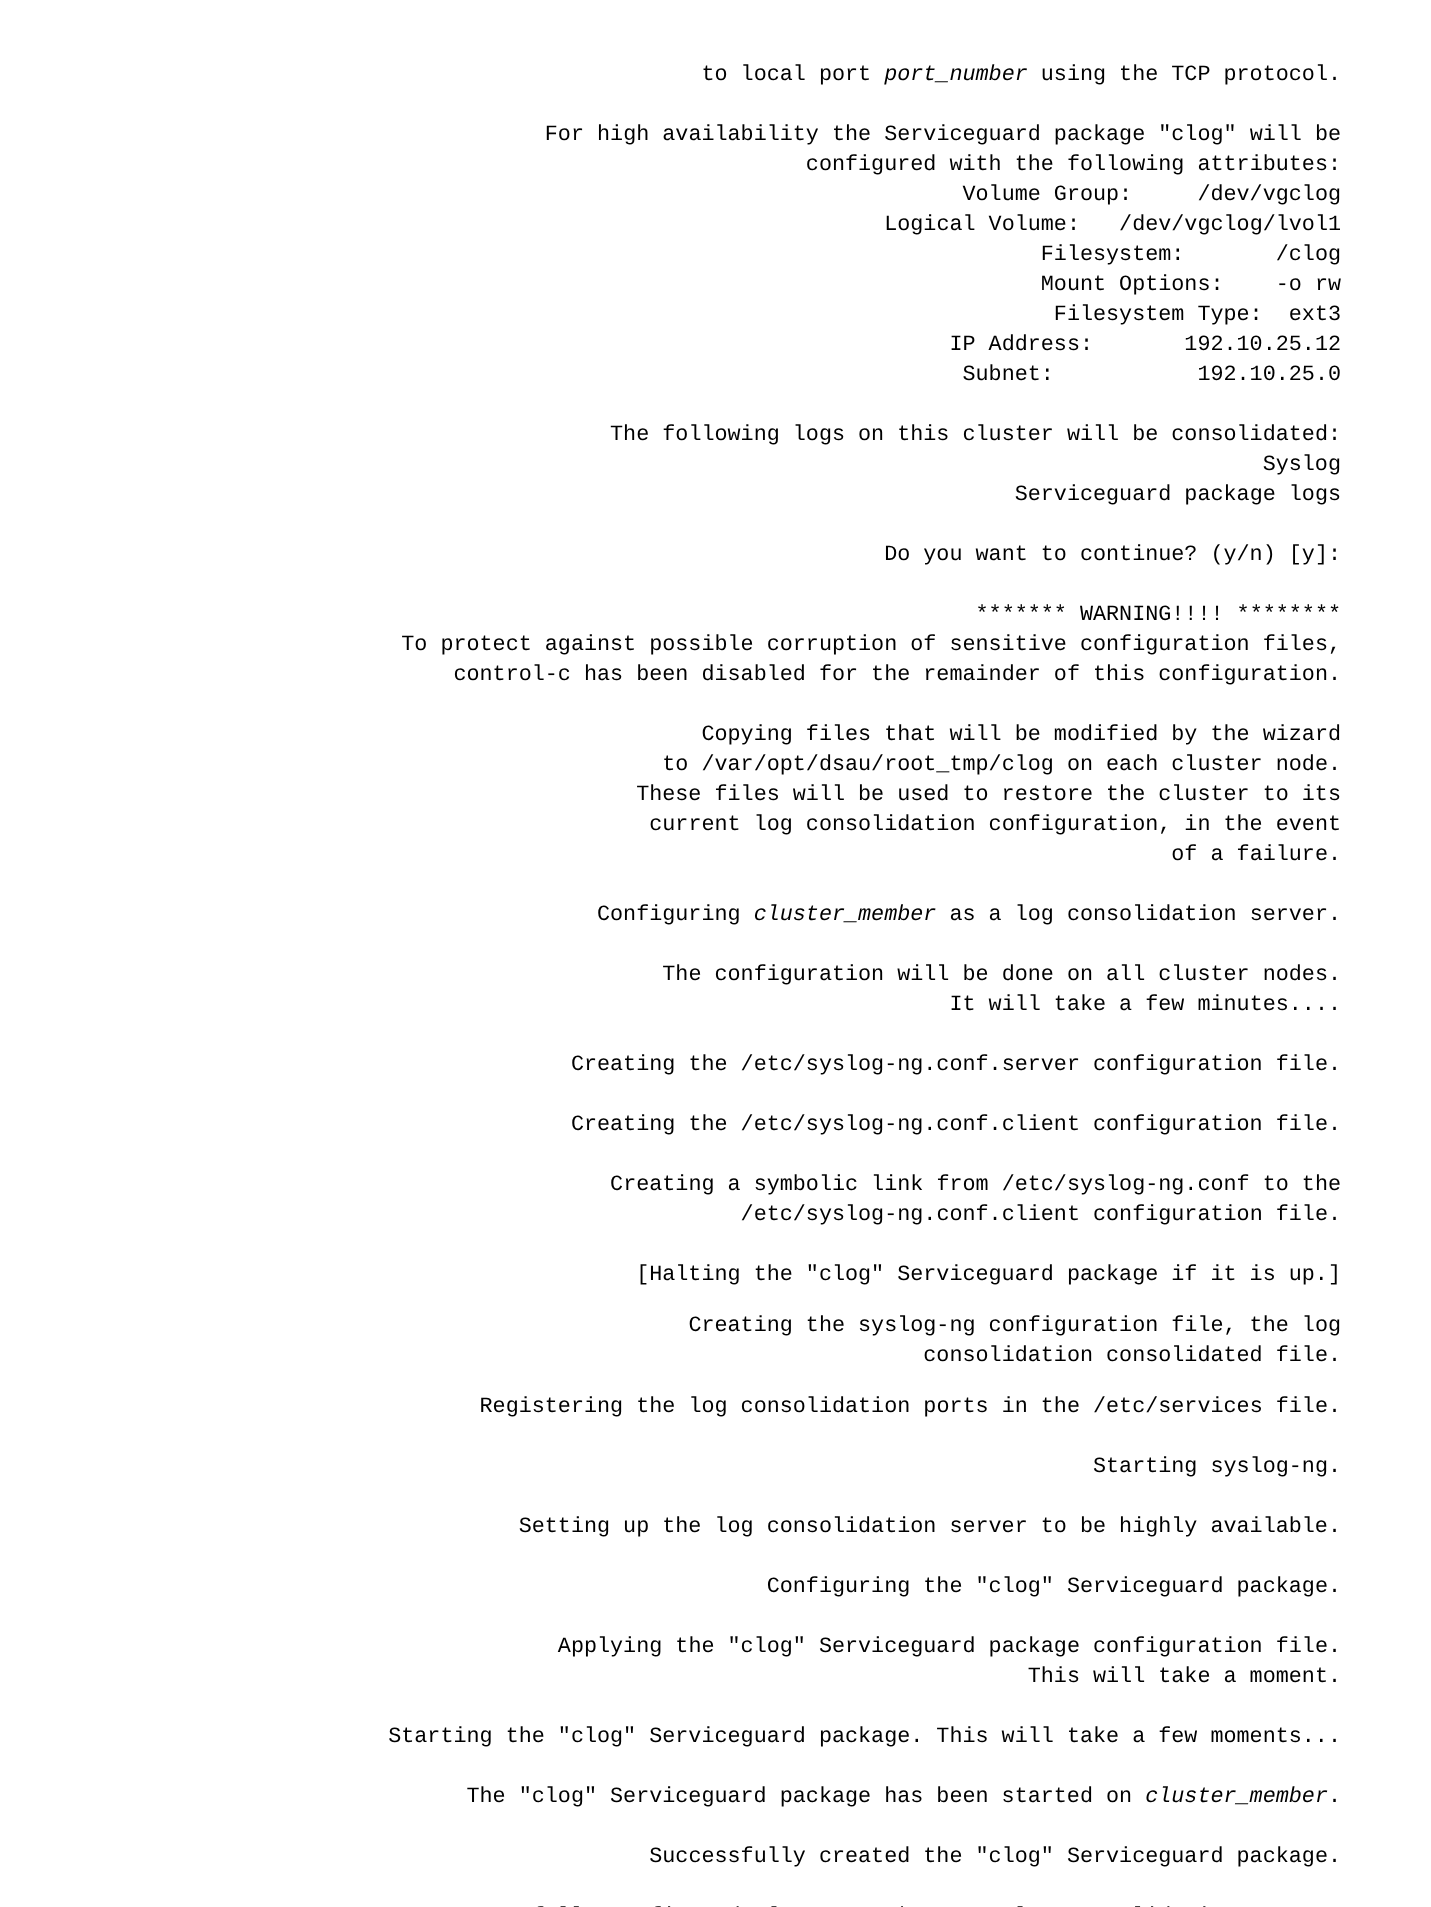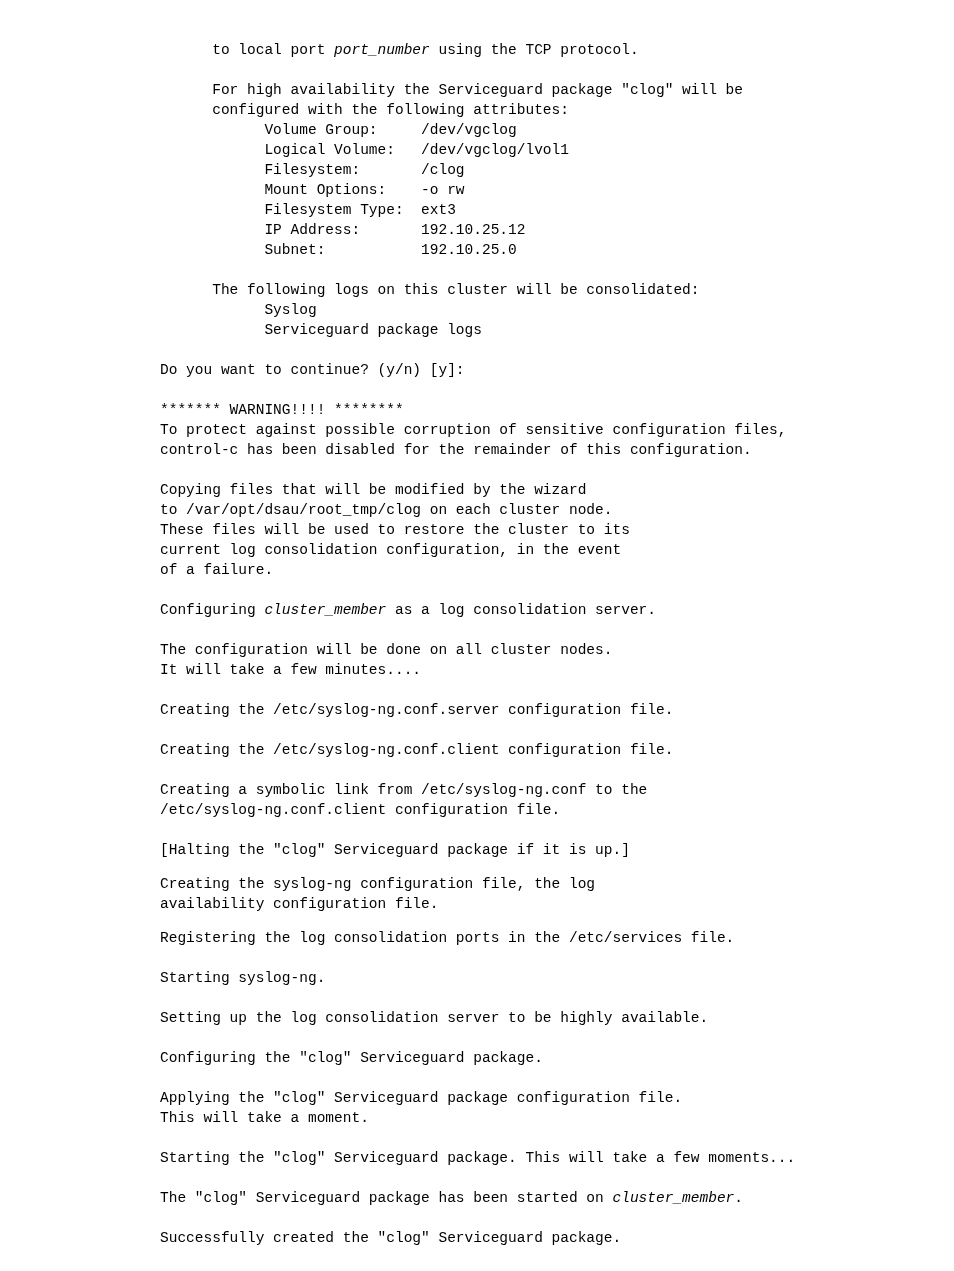--- a/index.html
+++ b/index.html
@@ -13,20 +13,21 @@
     width: 954px;
     box-sizing: border-box;
   }
   .pre-block {
     font-family: 'Courier New', Courier, monospace;
     white-space: pre;
     font-size: 14.5px;
     line-height: 1.38;
     margin-left: 100px;
     margin-bottom: 14px;
+    text-align: right;
   }
   .ital {
     font-style: italic;
   }
 </style>
 </head>
 <body>
 
 <div class="pre-block"><span>      to local port </span><span class="ital">port_number</span><span> using the TCP protocol.
 
@@ -64,21 +65,21 @@
 Creating the /etc/syslog-ng.conf.server configuration file.
 
 Creating the /etc/syslog-ng.conf.client configuration file.
 
 Creating a symbolic link from /etc/syslog-ng.conf to the
 /etc/syslog-ng.conf.client configuration file.
 
 [Halting the "clog" Serviceguard package if it is up.]</span></div>
 
 <div class="pre-block">Creating the syslog-ng configuration file, the log
-availability configuration file.</div>
+consolidation consolidated file.</div>
 
 <div class="pre-block"><span>Registering the log consolidation ports in the /etc/services file.
 
 Starting syslog-ng.
 
 Setting up the log consolidation server to be highly available.
 
 Configuring the "clog" Serviceguard package.
 
 Applying the "clog" Serviceguard package configuration file.

